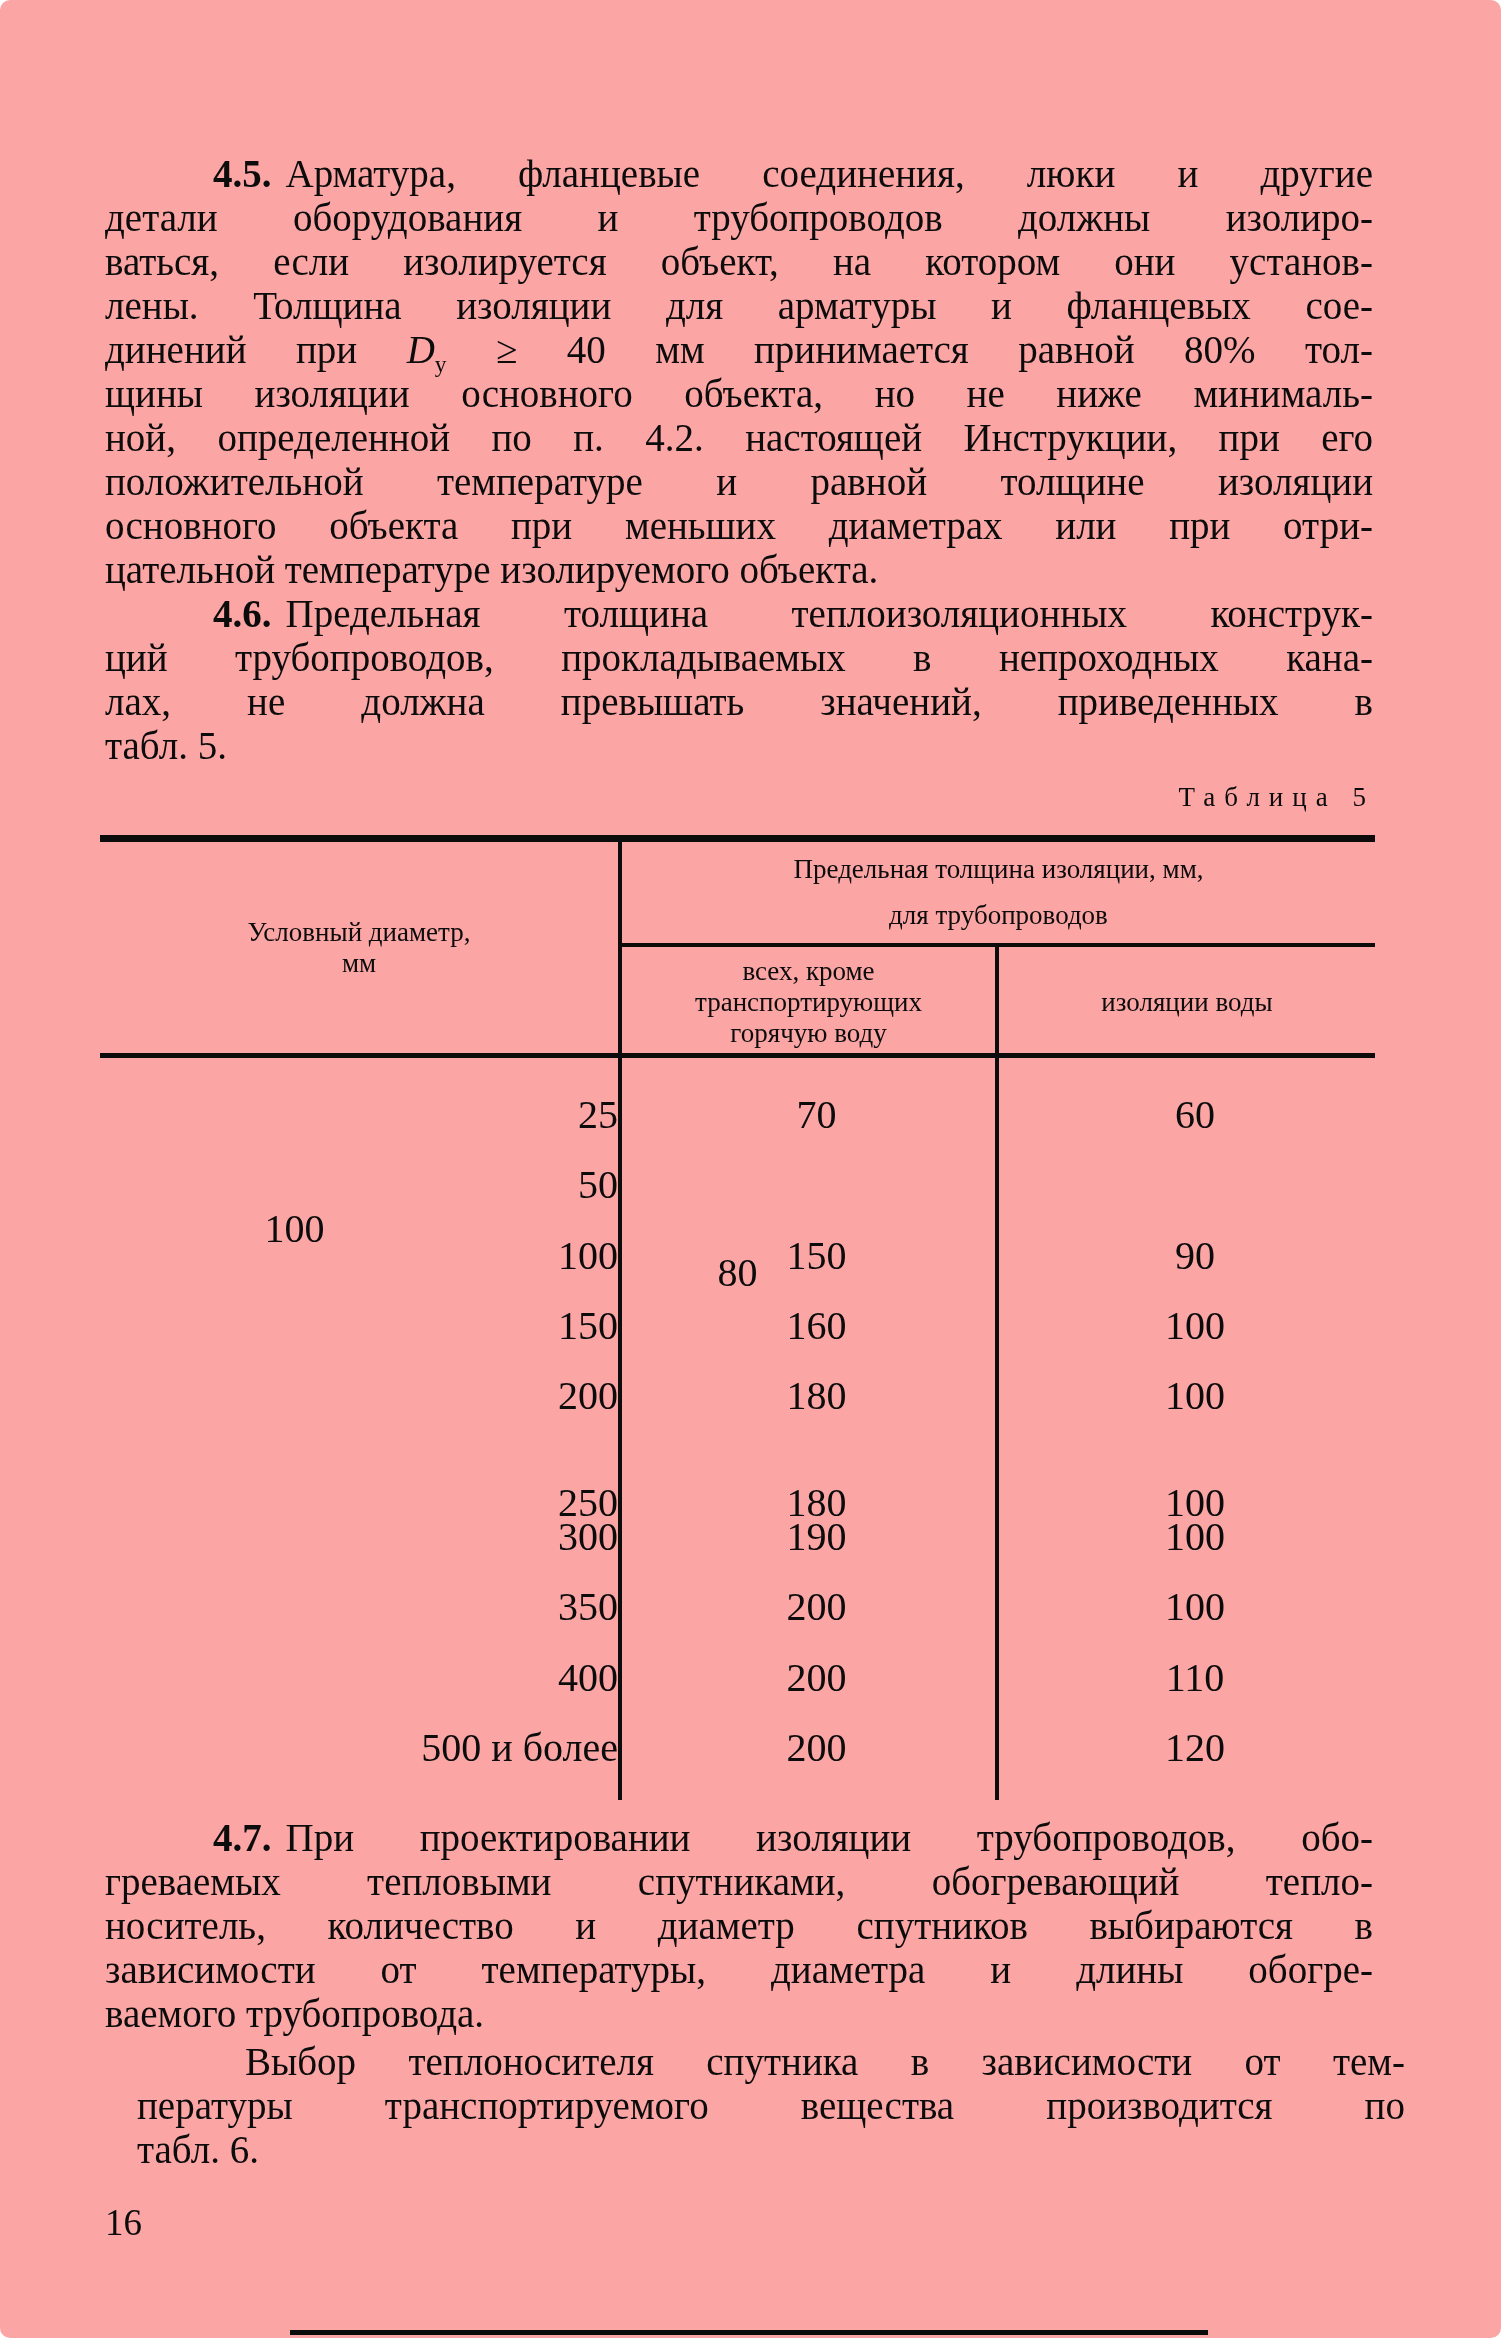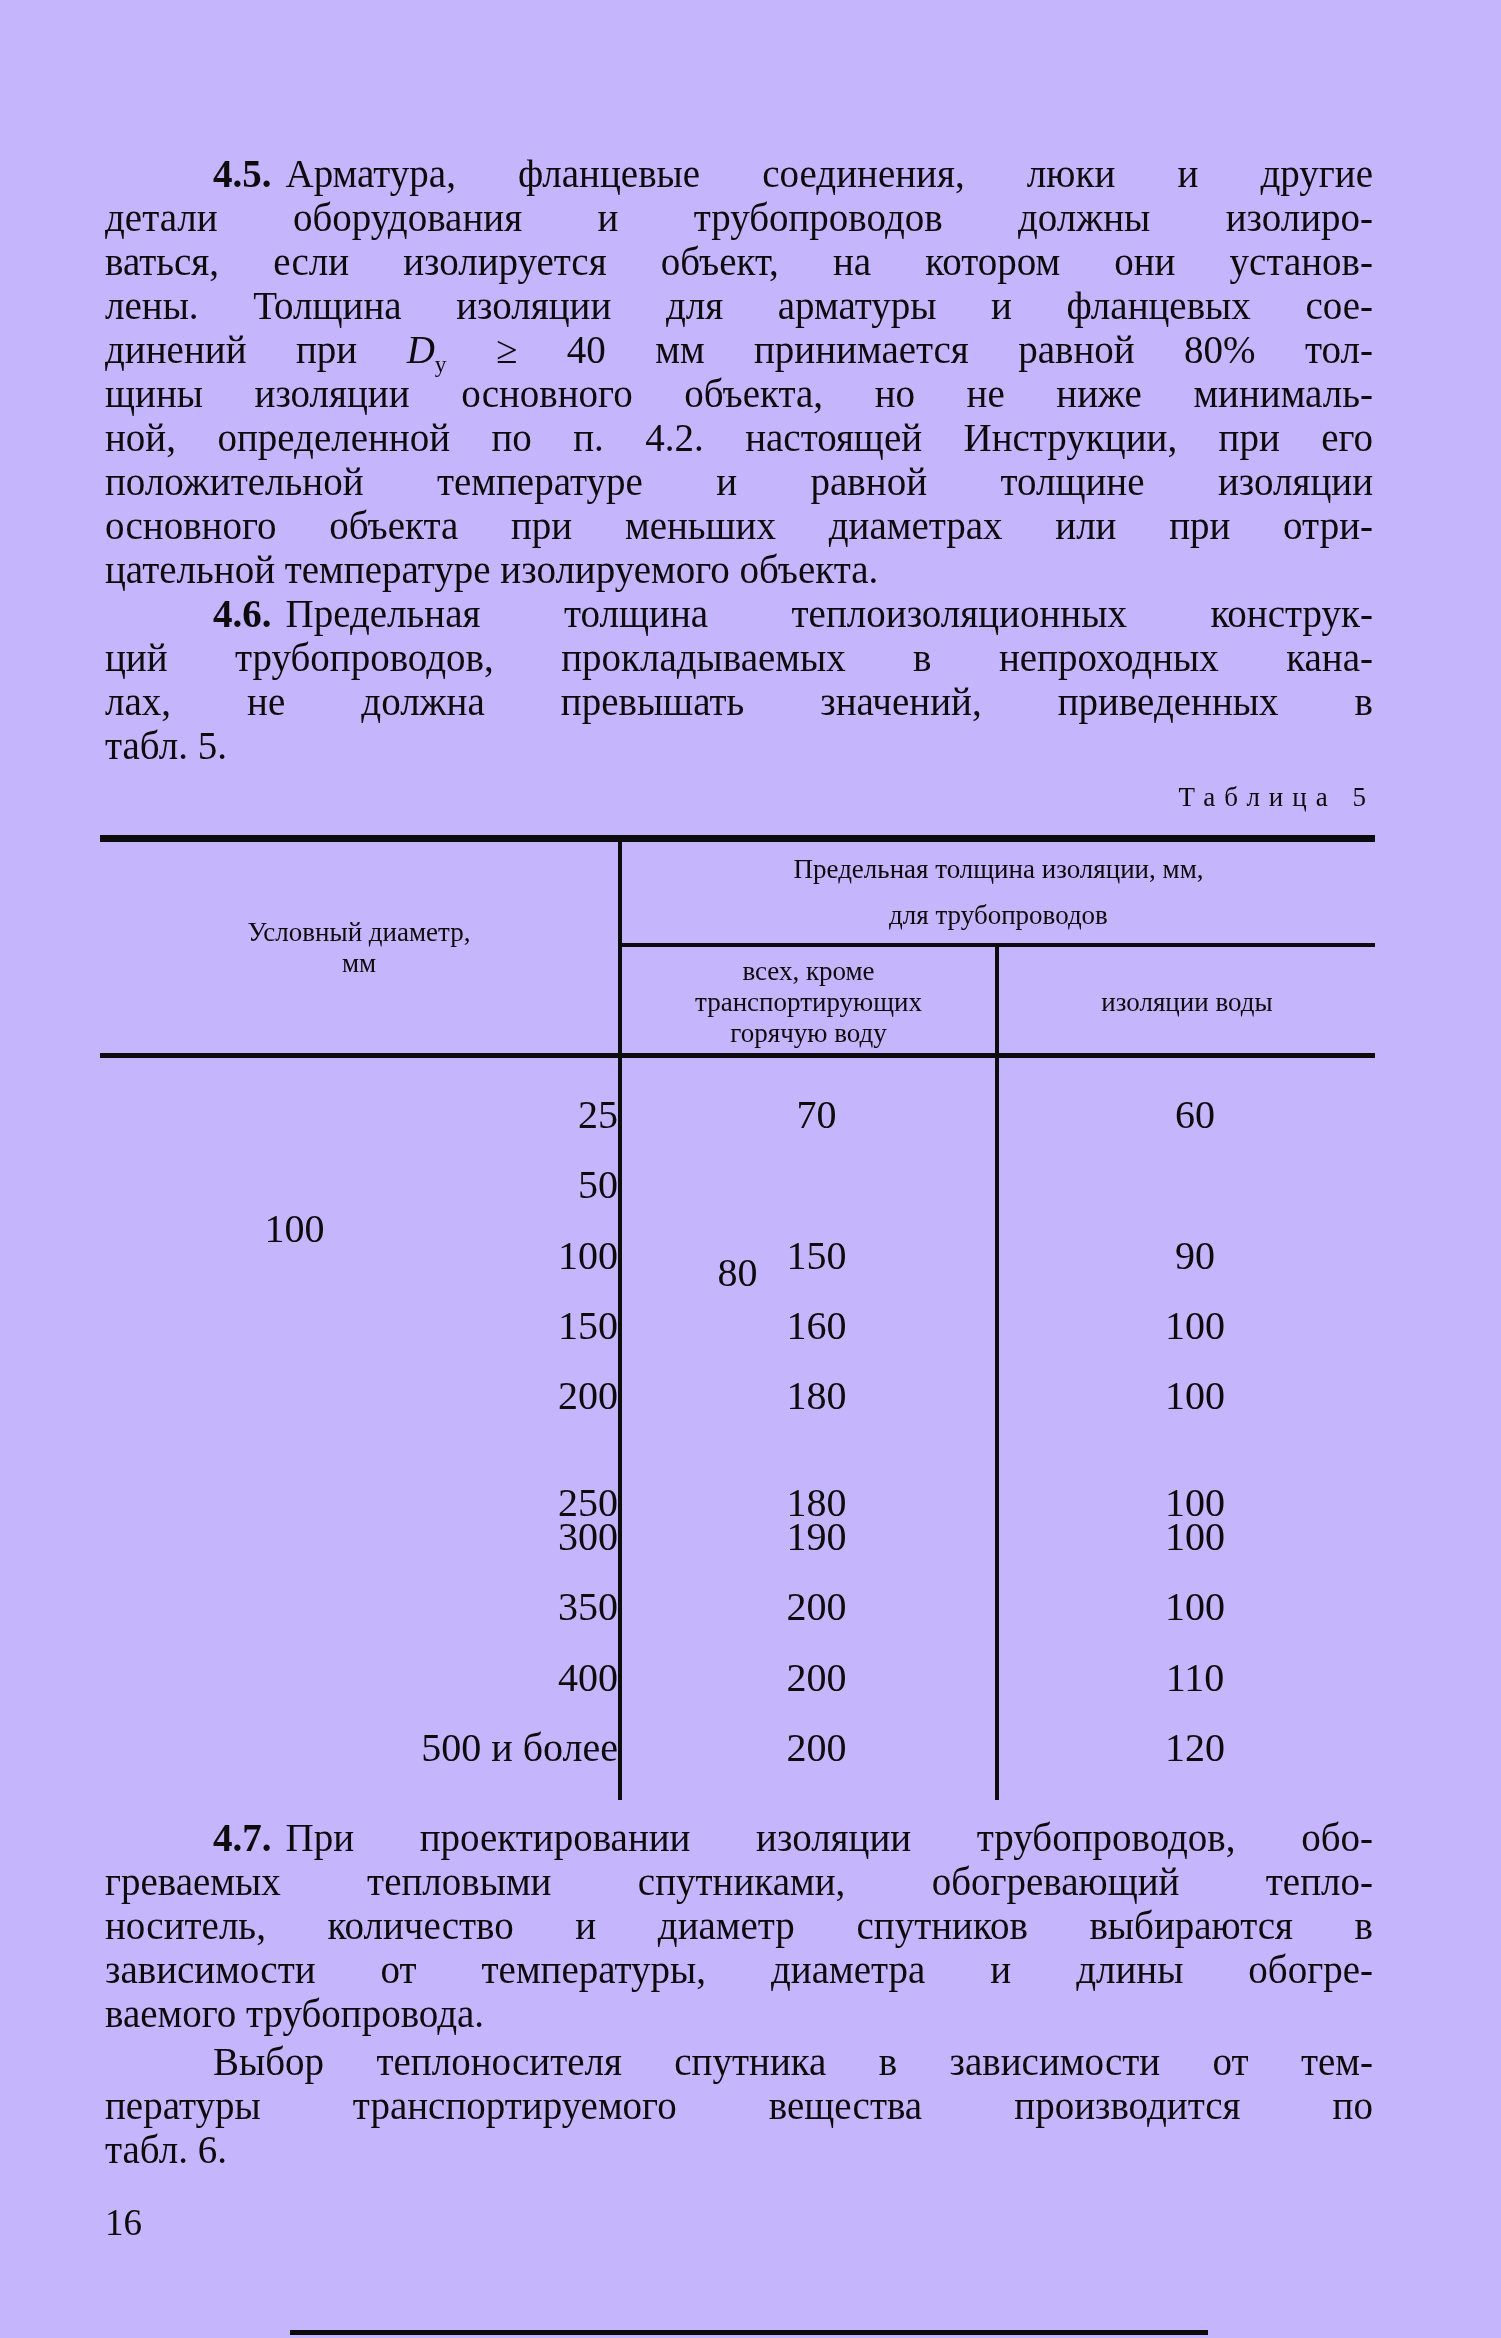--- a/index.html
+++ b/index.html
@@ -1,22 +1,23 @@
 <!DOCTYPE html>
 <html><head>
 <meta charset="utf-8">
 <style>
   html,body{margin:0;padding:0;background:#ffffff;}
   .page{
     position:relative;
     width:1501px;height:2338px;
-    background:#c4b5fd;
+    background:#fca5a5;
     color:#0c0c0c;
     font-family:"Liberation Serif","DejaVu Serif",serif;
     overflow:hidden;
+    border-radius:10px;
   }
   
   .para{position:absolute;left:105px;width:1268px;font-size:39px;line-height:44px;}
   .jl{text-align:justify;text-align-last:justify;height:44px;}
   .jl.last{text-align-last:left;}
   .indent{text-indent:108px;}
   .num{font-weight:bold;margin-right:14px;}
   .dvar{font-style:italic;}
   sub.dsub{font-size:0.6em;line-height:0;}
   
@@ -173,21 +174,21 @@
   </div>
 
   <div class="para" style="top:1816px;">
     <div class="jl indent"><b class="num">4.7.</b><span>При проектировании изоляции трубопроводов, обо-</span></div>
     <div class="jl">греваемых тепловыми спутниками, обогревающий тепло-</div>
     <div class="jl">носитель, количество и диаметр спутников выбираются в</div>
     <div class="jl">зависимости от температуры, диаметра и длины обогре-</div>
     <div class="jl last">ваемого трубопровода.</div>
   </div>
 
-  <div class="para" style="top:2040px;">
+  <div class="para" style="top:2040px;margin-left:32px;">
     <div class="jl indent">Выбор теплоносителя спутника в зависимости от тем-</div>
     <div class="jl">пературы транспортируемого вещества производится по</div>
     <div class="jl last">табл. 6.</div>
   </div>
 
   <div class="pagenum">16</div>
 
   <div class="artifact"></div>
 
 </div>

